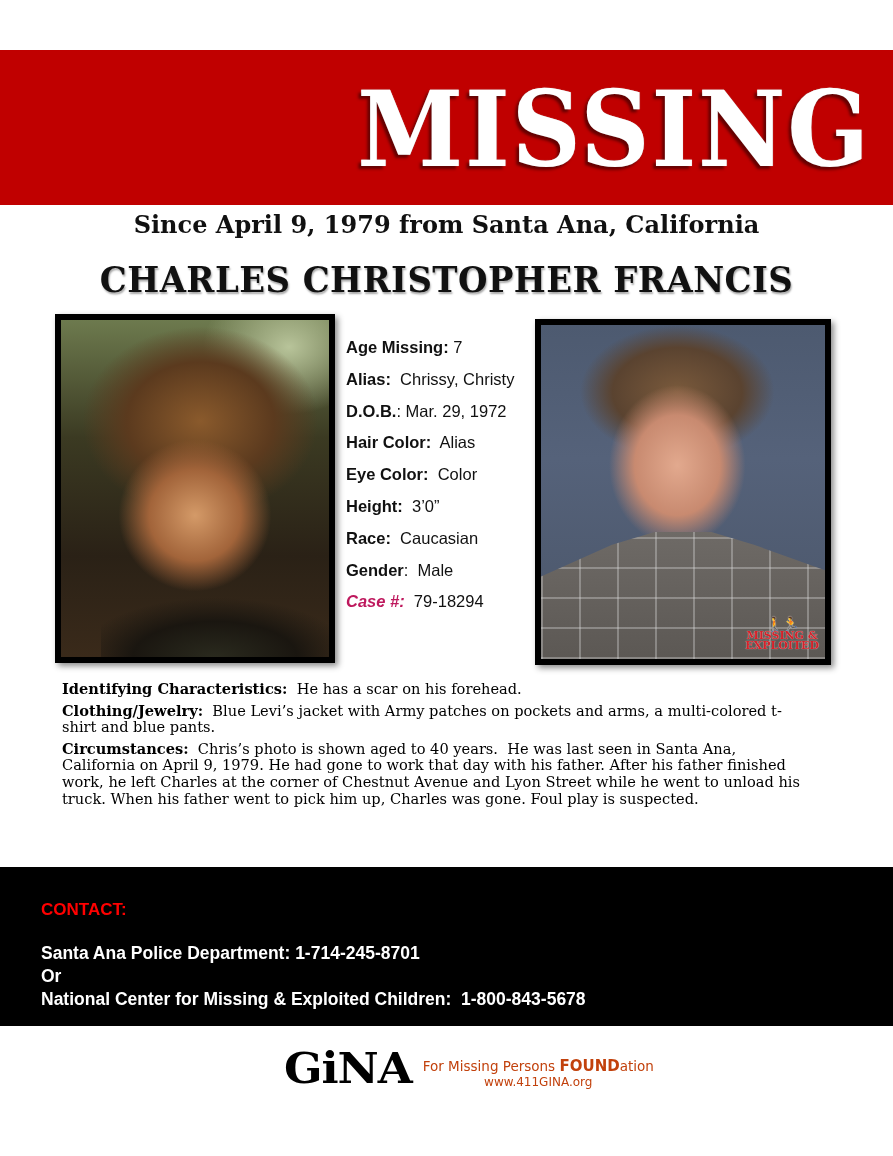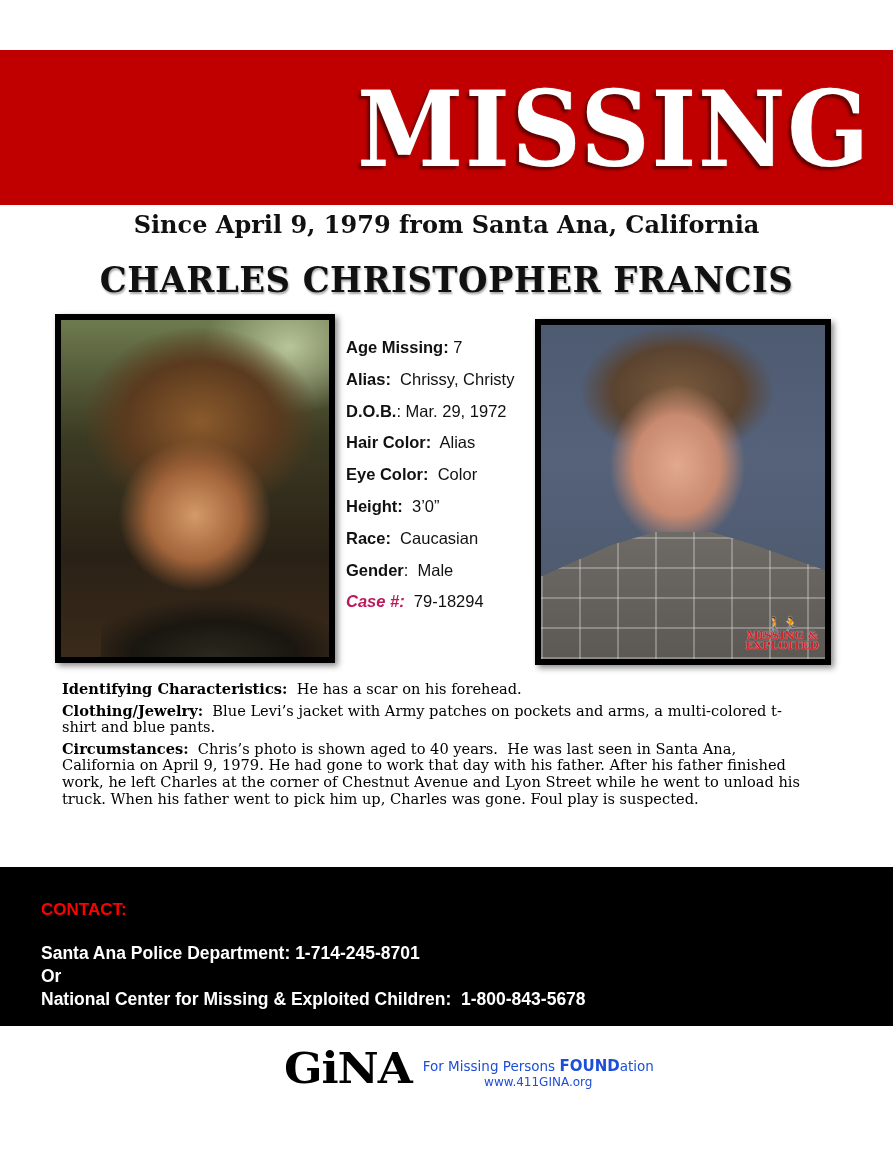--- a/index.html
+++ b/index.html
@@ -101,21 +101,21 @@
   .contact-line { font-size: 17.5px; line-height: 23px; }
   .contact-line.first { margin-top: 22px; }
 
   .footer {
     position: absolute; left: 287px; top: 1040px; height: 50px; display: flex; align-items: flex-end;
   }
   .gina-logo {
     font-family: "DejaVu Serif", serif; font-weight: bold; font-size: 43px; color: #000;
     letter-spacing: -1px; line-height: 1; transform: scaleX(1.05);
   }
-  .gina-tagline { margin-left: 14px; text-align: center; font-family: "DejaVu Sans", sans-serif; color: #1d4ed8; }
+  .gina-tagline { margin-left: 14px; text-align: center; font-family: "DejaVu Sans", sans-serif; color: #c2410c; }
   .gina-tagline .t1 { font-size: 13.5px; line-height: 16px; }
   .gina-tagline .t1 b { font-size: 15px; }
   .gina-tagline .t2 { font-size: 12px; font-weight: normal; line-height: 16px; }
 </style>
 </head>
 <body>
 
 <div class="red-band">
   <div class="missing-title">MISSING</div>
 </div>

